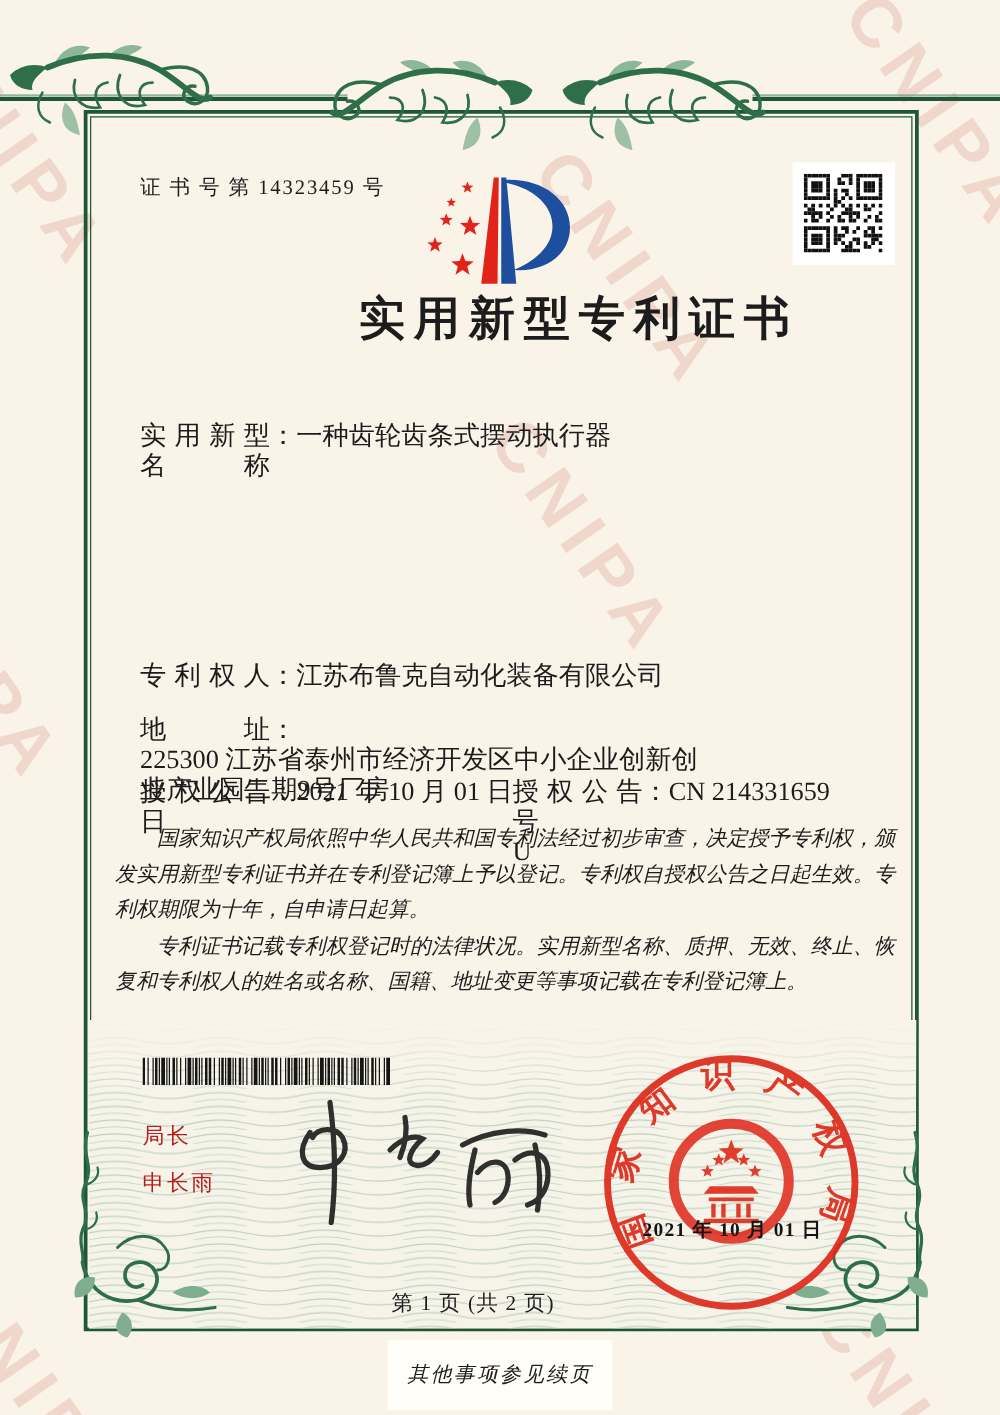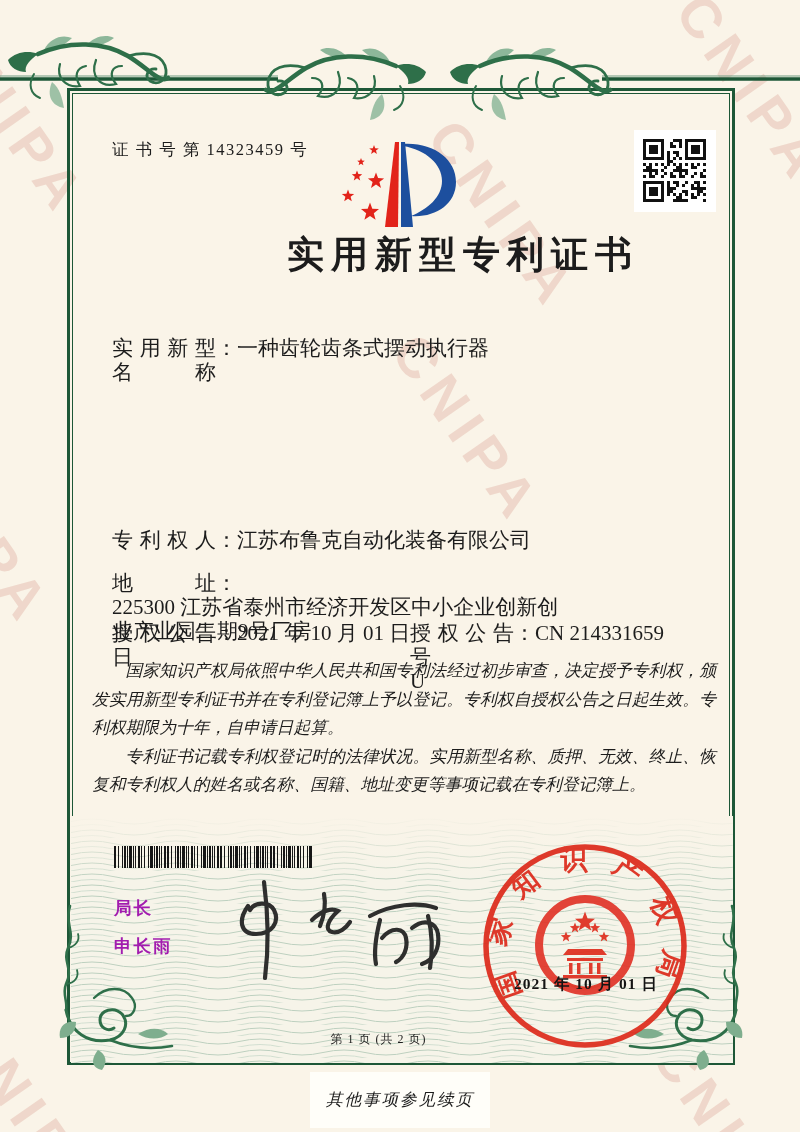--- a/index.html
+++ b/index.html
@@ -24,25 +24,25 @@
          letter-spacing:7px;}
   .row{left:112px;width:572px;font-size:21px;line-height:24px;}
   .lbl{display:inline-block;width:104px;text-align:justify;text-align-last:justify;vertical-align:top;}
   .cl{vertical-align:top;}
   .val{vertical-align:top;}
   .val.addr{display:inline-block;width:452px;}
   .pair2{position:absolute;left:298px;top:0;}
   .bodytxt{left:92px;top:657px;width:624px;font-size:16.8px;line-height:28.6px;
            text-align:justify;font-style:italic;}
   .bodytxt p{margin:0;text-indent:2em;}
-  .officer{font-family:"Liberation Sans","DejaVu Sans",sans-serif;font-weight:700;
-           font-size:17.5px;letter-spacing:2px;color:#a21caf;}
+  .officer{font-family:"Liberation Sans","DejaVu Sans",sans-serif;font-weight:400;
+           font-size:17.5px;letter-spacing:2px;color:#b91c1c;}
   .sealdate{left:498px;top:974px;width:176px;text-align:center;font-size:15.5px;font-weight:700;
             letter-spacing:1px;color:#141414;}
-  .pagenum{left:67px;top:1031px;width:623px;text-align:center;font-size:12px;letter-spacing:1px;}
+  .pagenum{left:67px;top:1031px;width:623px;text-align:center;font-size:17px;letter-spacing:1px;}
   .contnote{left:50%;top:1072px;transform:translateX(-50%);background:#fffef9;
             padding:17px 16px;font-size:16.5px;font-style:italic;letter-spacing:2px;}
   .qrbox{left:634px;top:130px;width:82px;height:82px;background:#ffffff;z-index:4;}
   .qrbox svg{margin:9px;display:block;}
 </style>
 </head>
 <body>
 
 <div class="page">
 

